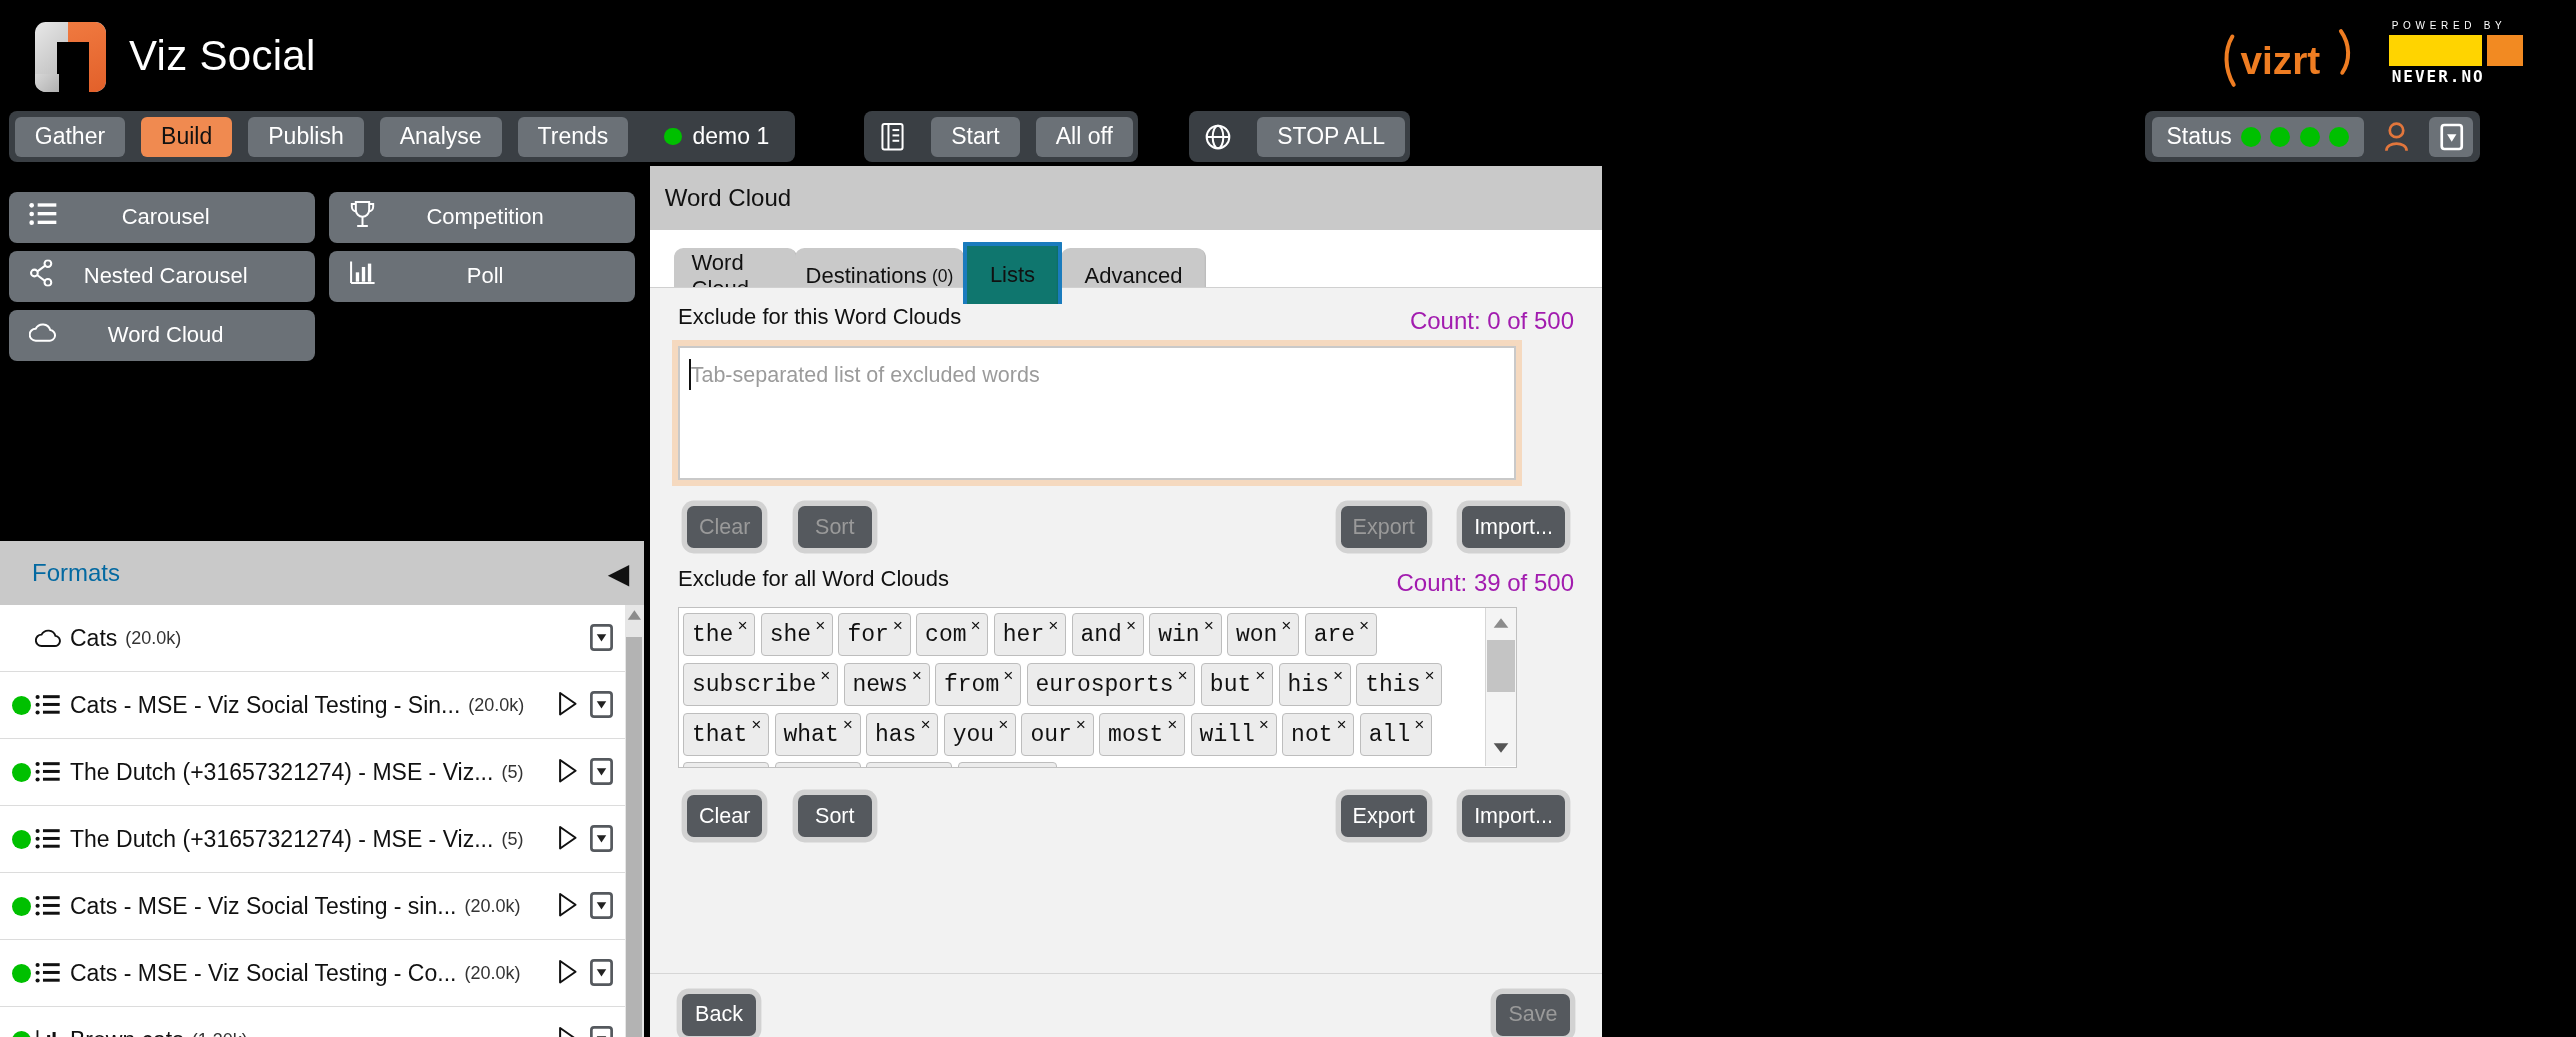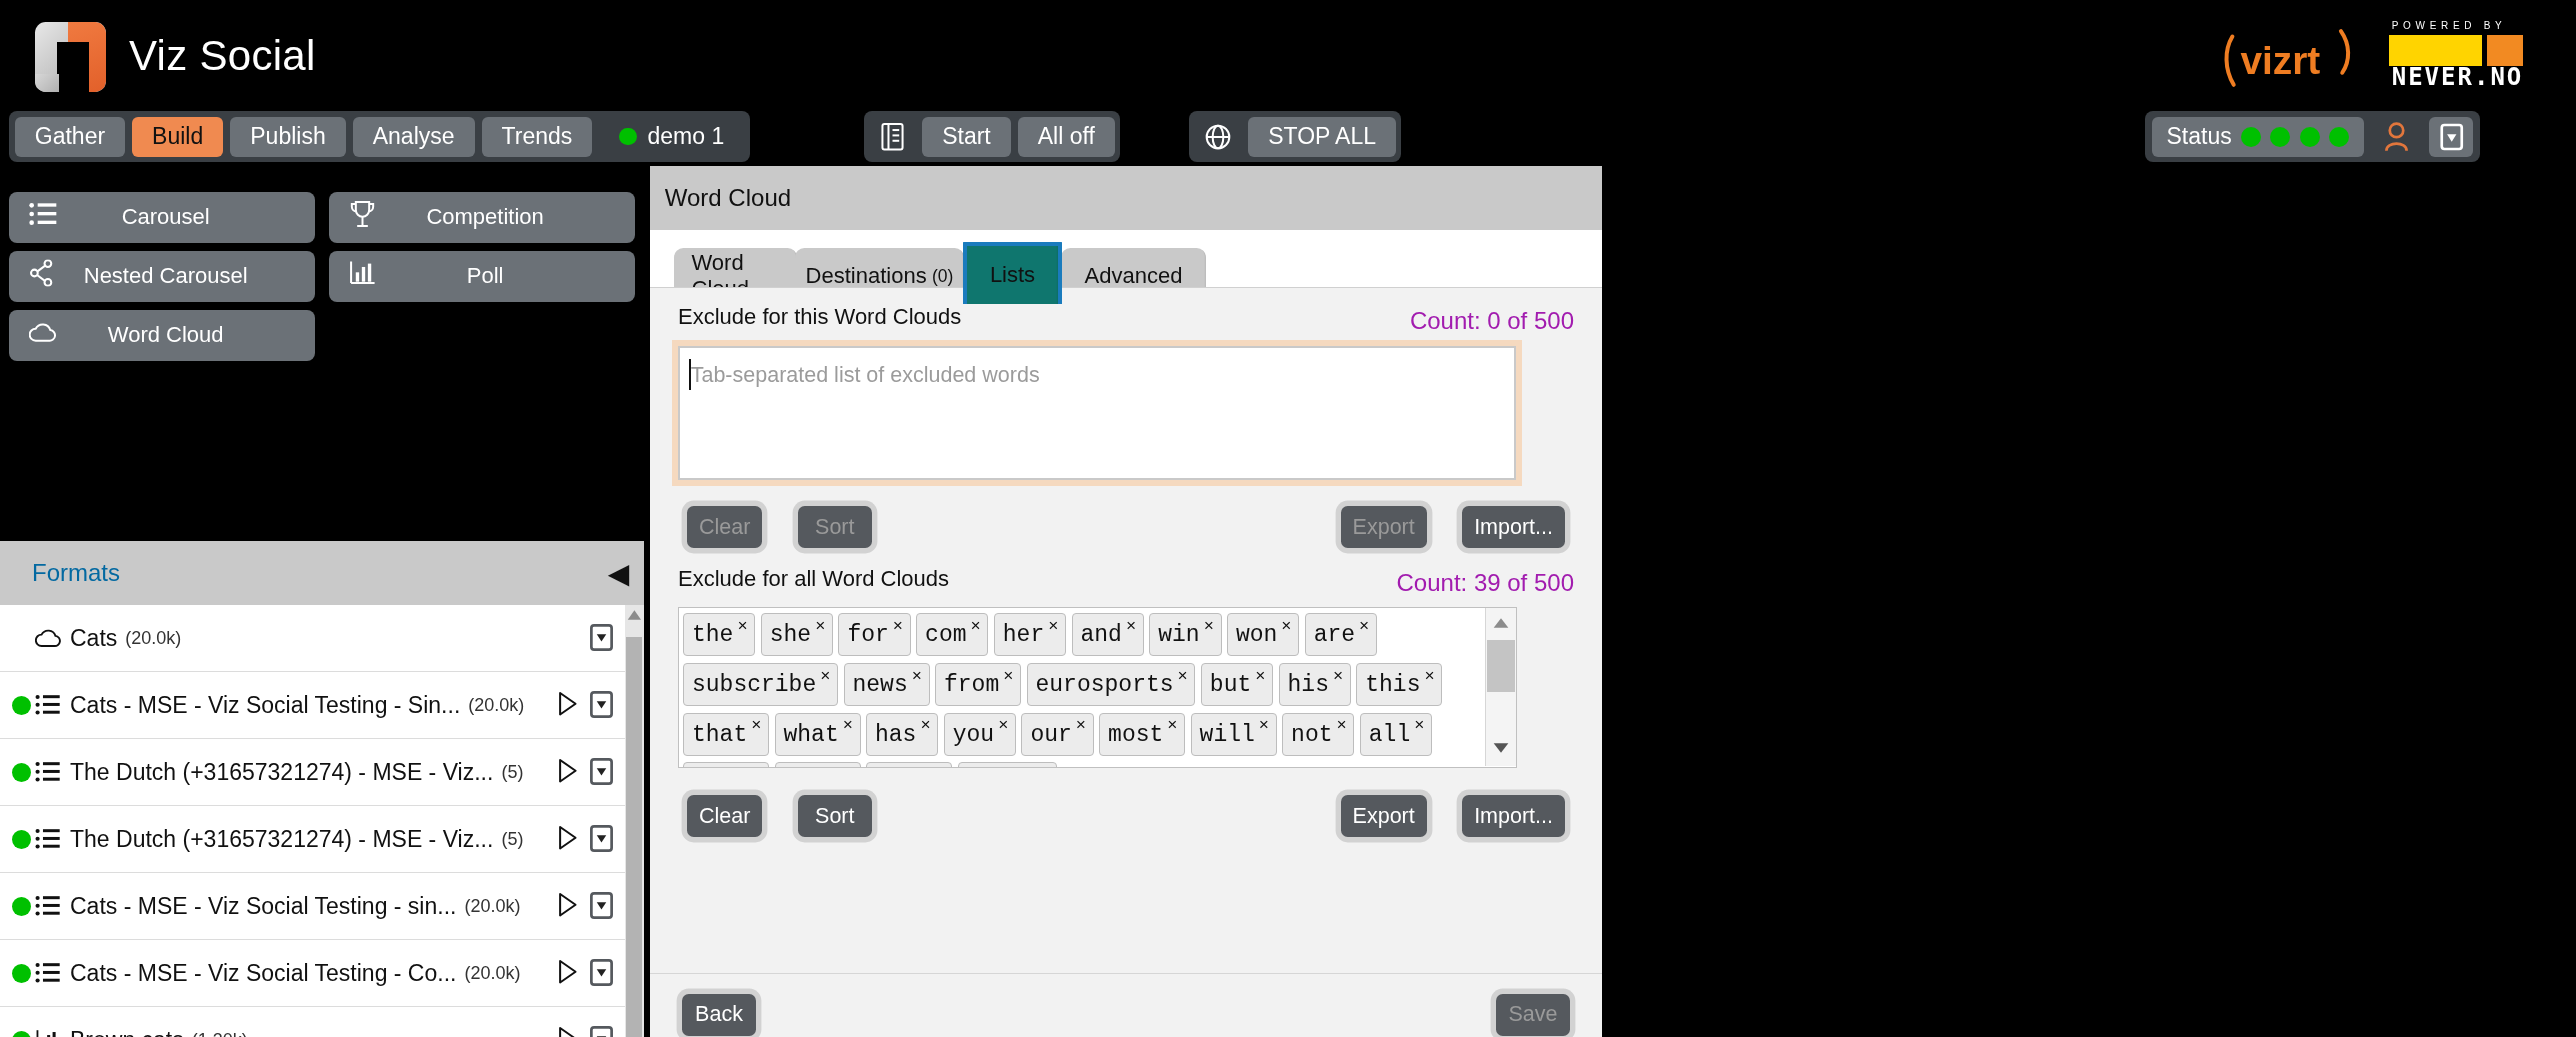--- a/index.html
+++ b/index.html
@@ -44,34 +44,34 @@
   .neverno-logo {
     position: absolute; left: 2389px; top: 20px; width: 161px; height: 67px;
   }
   .nn-powered {
     color:#fff; font-size: 10px; letter-spacing: 4.7px; margin-left:2.7px;
   }
   .nn-bars { margin-top: 4px; display:flex; gap: 5.4px; }
   .nn-bars .y { width: 93px; height: 31px; background:#ffd400; }
   .nn-bars .o { width: 36px;  height: 31px; background:#f28a22; }
   .nn-name {
-    color:#fff; font-size: 24px; font-weight: 700; letter-spacing: 2px;
+    color:#fff; font-size: 16px; font-weight: 700; letter-spacing: 2px;
     margin-top: 1.3px; margin-left: 2.7px; line-height: 20px;
     font-family: "DejaVu Sans Mono", monospace;
   }
 
   
   .navbar {
     position: absolute; left: 0; top: 107px; width: 2576px; height: 59px;
     background: #000;
   }
   .navgroup {
     position: absolute; top: 4px; height: 51px;
     background: #3a3f44; border-radius: 8px; display: flex; align-items: center;
-    padding: 0 5.4px; gap: 7px;
+    padding: 0 5.4px; gap: 16px;
   }
   .navbtn {
     height: 40px; border-radius: 6px; background: #6b7177; color:#fff;
     display: flex; align-items: center; justify-content: center;
     font-size: 23px; padding: 0 20px; white-space: nowrap; border: none;
     font-family: "Liberation Sans", sans-serif;
   }
   .navbtn.active { background: #f08a50; color: #111; }
   .navbtn.plain { background: transparent; }
   .navbtn.icononly { padding: 0 9.4px; }

